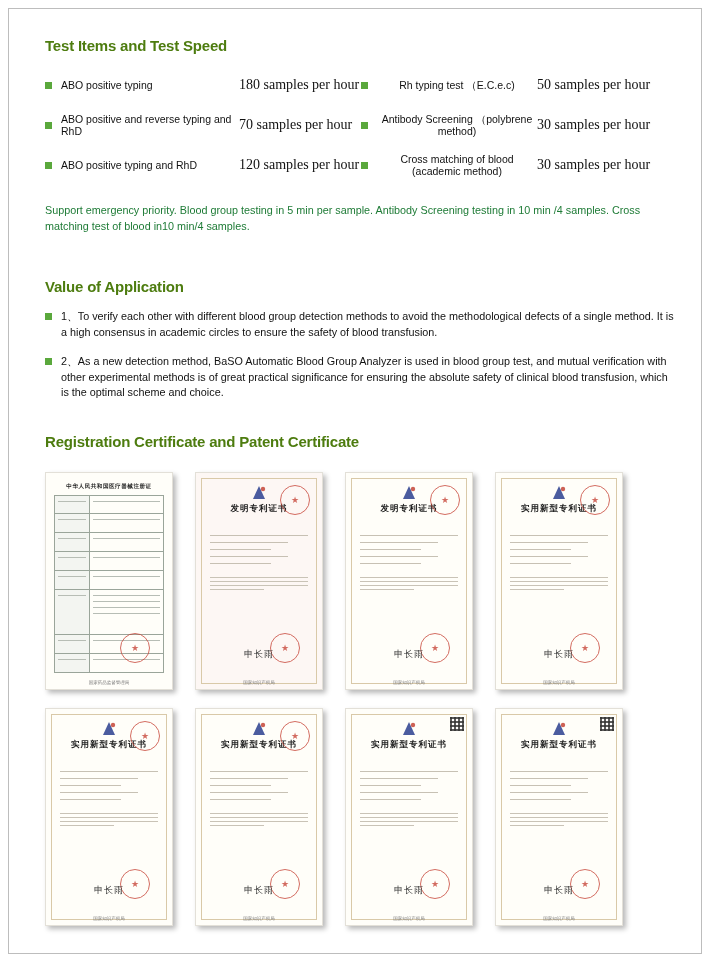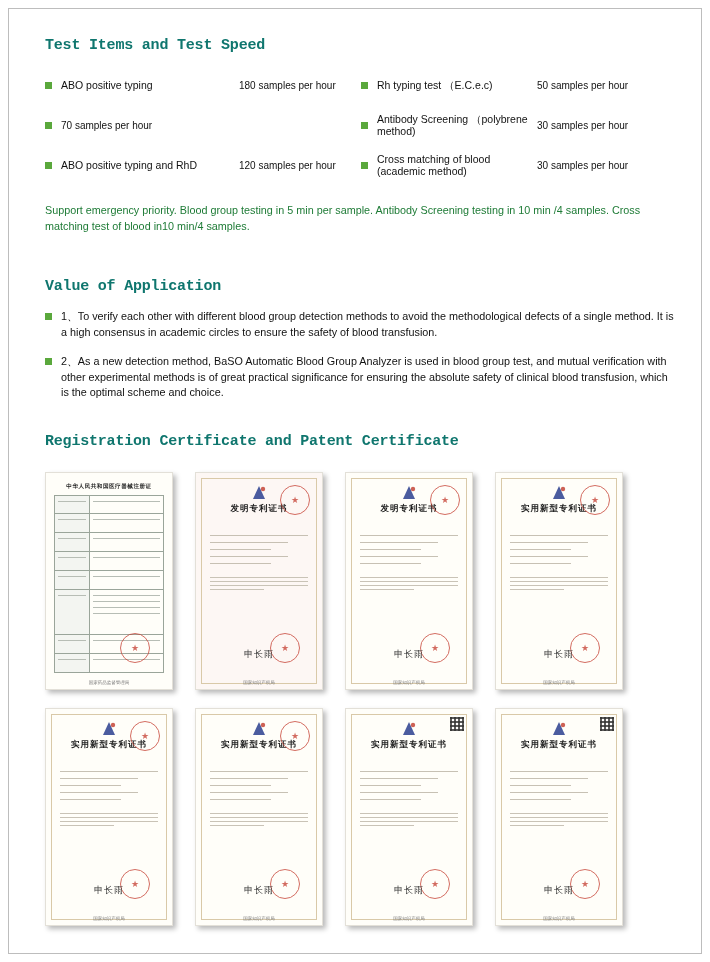--- a/index.html
+++ b/index.html
@@ -19,25 +19,24 @@
     background:#fff;
     box-sizing:border-box;
   }
   .inner{
     position:absolute;
     left:36px;top:28px;
     width:632px;
   }
   h2.section{
     font-size:15px;
-    color:#0f766e;
+    color:#4d7c0f;
     font-weight:bold;
     margin:0 0 14px 0;
     letter-spacing:-0.2px;
-    font-family:Liberation Mono, monospace;
   }
   
   .items{
     display:flex;
     gap:0px;
     margin-bottom:4px;
   }
   .col{width:50%;}
   .item-row{
     display:flex;
@@ -53,26 +52,27 @@
     margin-top:1px;
   }
   .item-label{
     font-size:10.5px;
     line-height:12.5px;
     color:#111;
     width:178px;
     flex:0 0 178px;
   }
   .item-value{
-    font-size:10px;
+    font-size:14px;
     color:#111;
     text-align:left;
     white-space:nowrap;
-  }
-  .col.right .item-label{width:160px;flex:0 0 160px;}
+    font-family:Liberation Serif, serif;
+  }
+  .col.right .item-label{width:160px;flex:0 0 160px;text-align:center;}
   .note{
     font-size:10.8px;
     line-height:16px;
     color:#1e7b36;
     margin-top:14px;
     margin-bottom:4px;
   }
   
   .value-sec{margin-top:44px;}
   .v-row{
@@ -207,20 +207,21 @@
 
     <div class="items">
       <div class="col left">
         <div class="item-row">
           <span class="bullet"></span>
           <span class="item-label">ABO positive typing</span>
           <span class="item-value">180 samples per hour</span>
         </div>
         <div class="item-row">
           <span class="bullet"></span>
+          <span class="item-label">ABO positive and reverse typing and RhD</span>
           <span class="item-value">70 samples per hour</span>
         </div>
         <div class="item-row">
           <span class="bullet"></span>
           <span class="item-label">ABO positive typing and RhD</span>
           <span class="item-value">120 samples per hour</span>
         </div>
       </div>
       <div class="col right">
         <div class="item-row">

